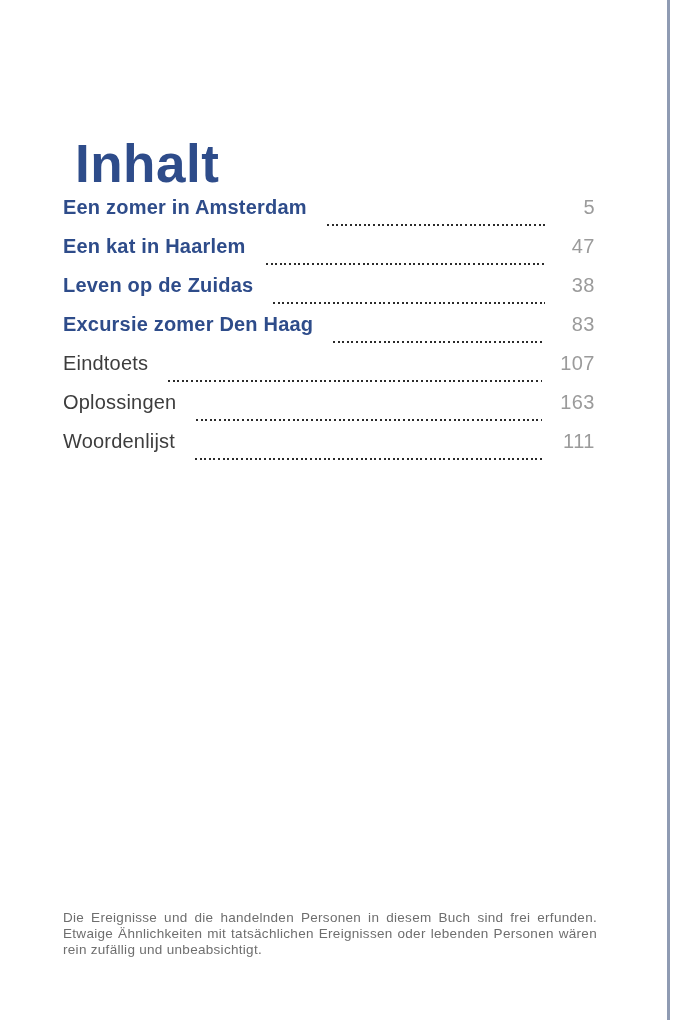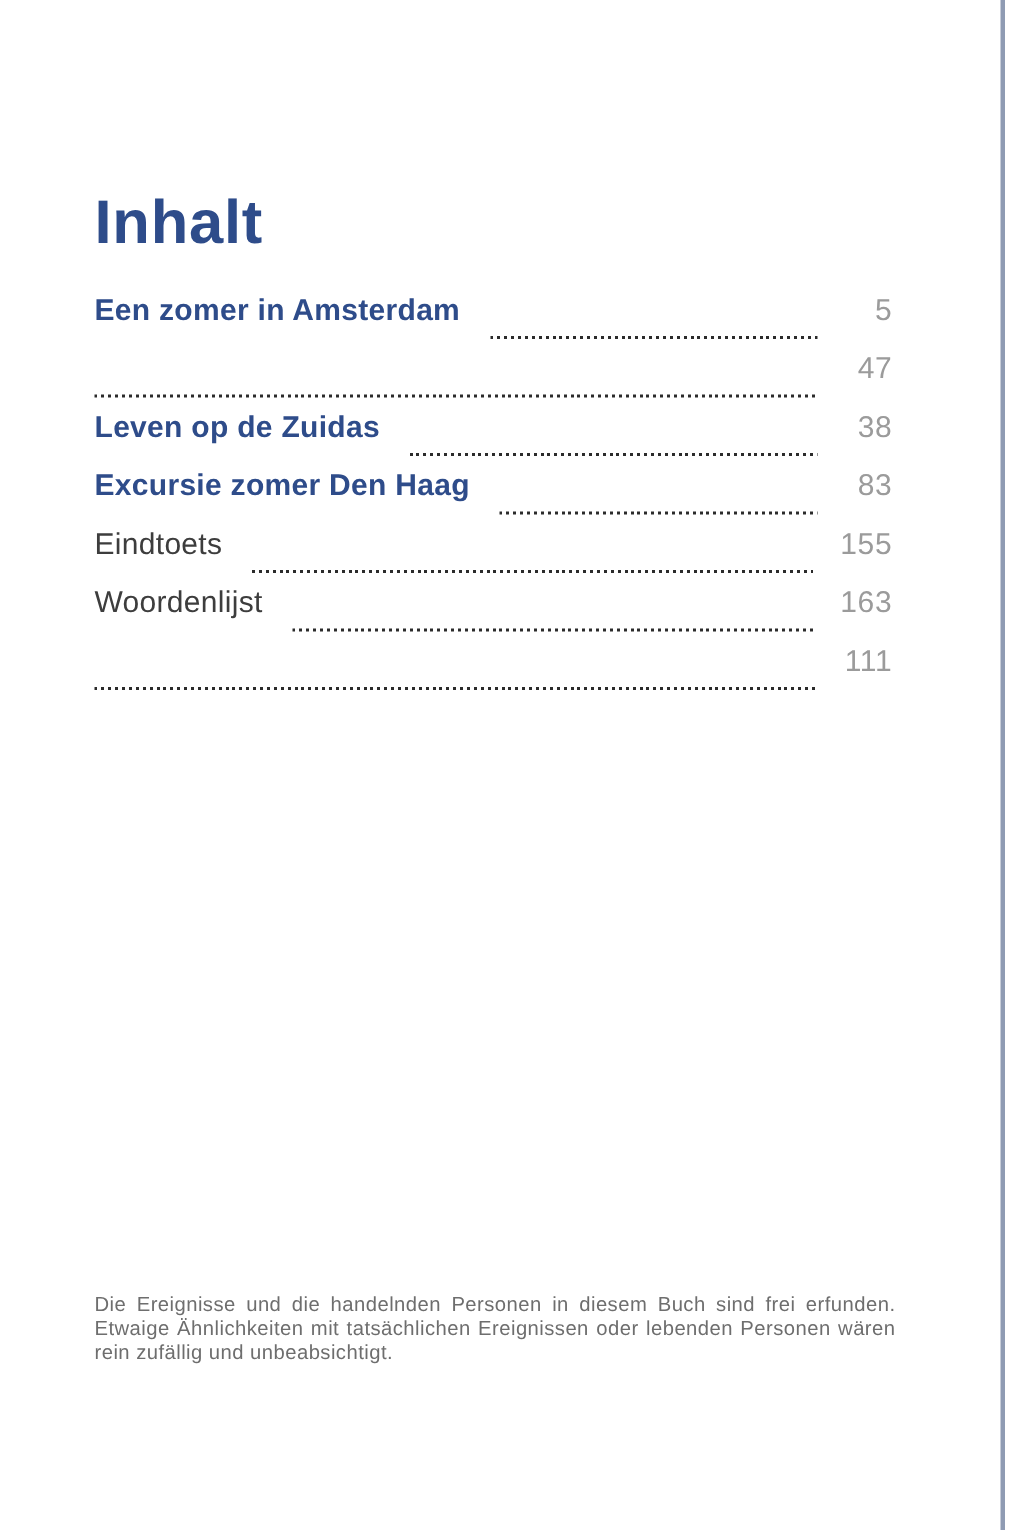--- a/index.html
+++ b/index.html
@@ -18,23 +18,23 @@
   .edge-line {
     position: absolute;
     top: 0;
     right: 3px;
     width: 3px;
     height: 100%;
     background: #8f9bb3;
   }
   .page-title {
     position: absolute;
-    left: 63px;
+    left: 75px;
     top: 101px;
-    font-size: 41px;
+    font-size: 53px;
     font-weight: bold;
     letter-spacing: 0.5px;
     color: #2e4c8a;
     line-height: 1;
   }
   .toc {
     position: absolute;
     left: 63px;
     top: 196px;
     width: 532px;
@@ -71,21 +71,21 @@
     padding-left: 6px;
     min-width: 32px;
     text-align: right;
     color: #9b9b9b;
     font-weight: normal;
     letter-spacing: 0.5px;
   }
   .disclaimer {
     position: absolute;
     left: 63px;
-    top: 848px;
+    top: 896px;
     width: 534px;
     font-size: 13.5px;
     line-height: 16px;
     color: #6e6e6e;
     text-align: justify;
     letter-spacing: 0.3px;
   }
 </style>
 </head>
 <body>
@@ -98,49 +98,51 @@
 
   <div class="toc">
 
     <div class="toc-row emph">
       <span class="toc-label">Een zomer in Amsterdam</span>
       <span class="toc-leader"></span>
       <span class="toc-page">5</span>
     </div>
 
     <div class="toc-row emph">
+      <span class="toc-label">Een kat in Haarlem</span>
       <span class="toc-leader"></span>
       <span class="toc-page">47</span>
     </div>
 
     <div class="toc-row emph">
       <span class="toc-label">Leven op de Zuidas</span>
       <span class="toc-leader"></span>
       <span class="toc-page">38</span>
     </div>
 
     <div class="toc-row emph">
       <span class="toc-label">Excursie zomer Den Haag</span>
       <span class="toc-leader"></span>
       <span class="toc-page">83</span>
     </div>
 
     <div class="toc-row">
       <span class="toc-label">Eindtoets</span>
       <span class="toc-leader"></span>
-      <span class="toc-page">155</span>
+      <span class="toc-page">107</span>
     </div>
 
     <div class="toc-row">
-      <span class="toc-label">Woordenlijst</span>
+      <span class="toc-label">Oplossingen</span>
       <span class="toc-leader"></span>
       <span class="toc-page">163</span>
     </div>
 
     <div class="toc-row">
+      <span class="toc-label">Woordenlijst</span>
       <span class="toc-leader"></span>
       <span class="toc-page">111</span>
     </div>
 
 
   </div>
 
   <p class="disclaimer">Die Ereignisse und die handelnden Personen in diesem Buch sind frei erfunden. Etwaige Ähnlichkeiten mit tatsächlichen Ereignissen oder lebenden Personen wären rein zufällig und unbeabsichtigt.</p>
 
 </div>

